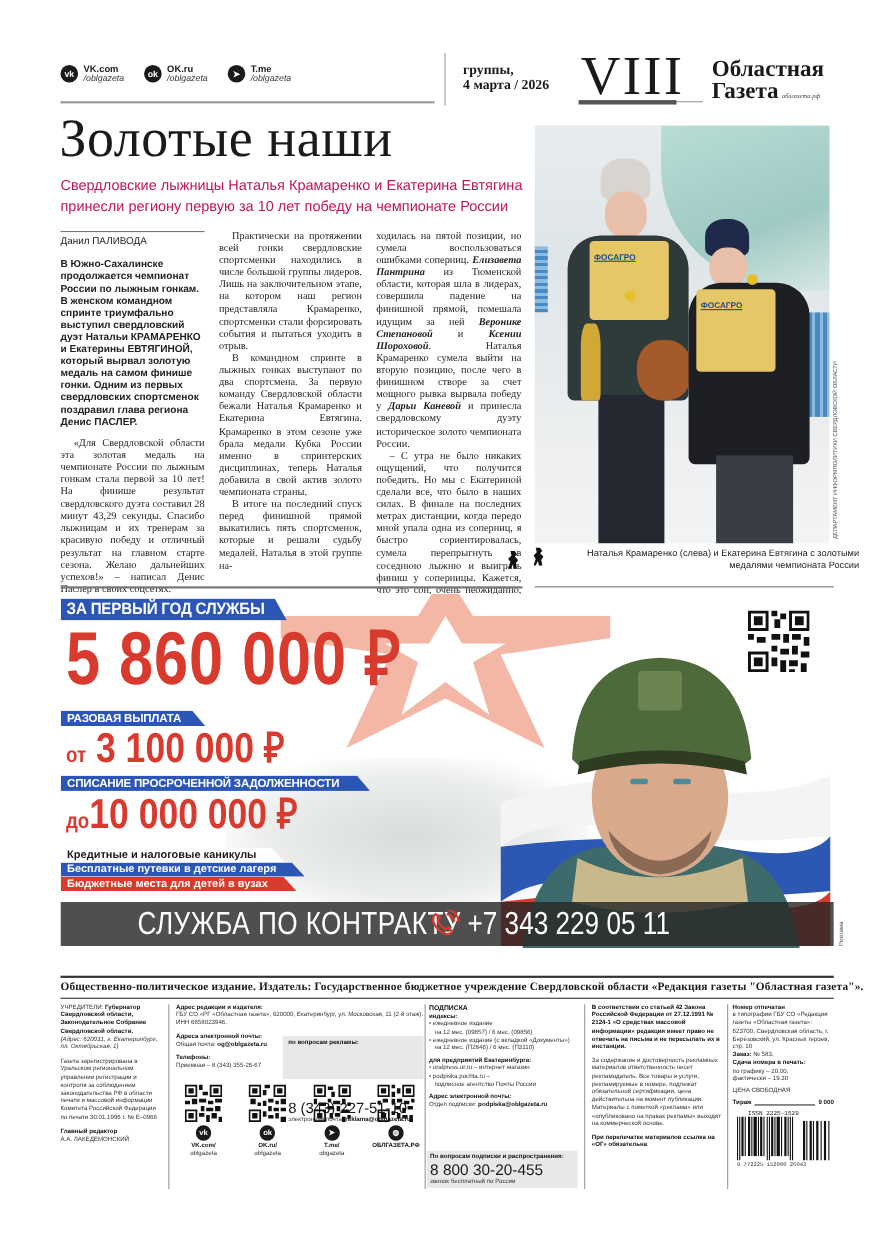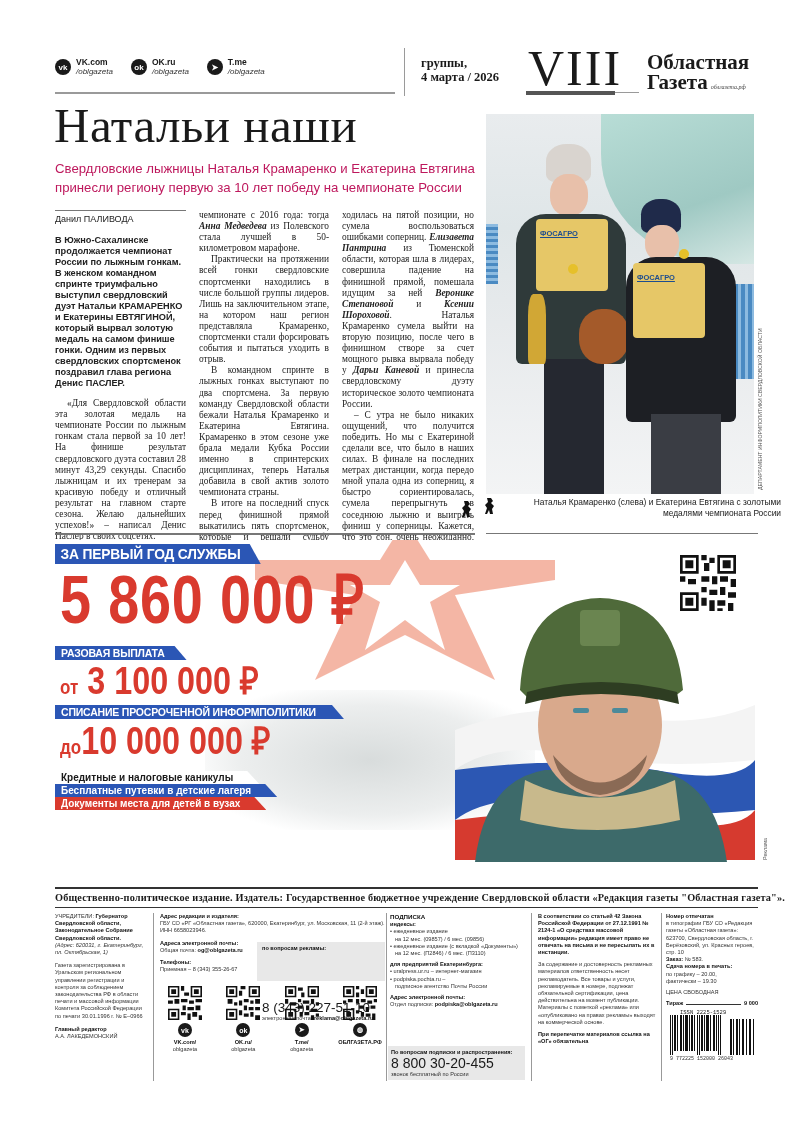--- a/index.html
+++ b/index.html
@@ -177,32 +177,31 @@
   <div>4 марта / 2026</div>
 </div>
 <div class="page-num">VIII</div>
 <div class="page-num-rule"></div>
 <div class="page-num-rule2"></div>
 <div class="brand">
   <div>Областная</div>
   <div><span>Газета</span><small>облгазета.рф</small></div>
 </div>
 
-<h1 class="headline">Натальи наши</h1>
+<h1 class="headline">Золотые наши</h1>
 <div class="subhead">Свердловские лыжницы Наталья Крамаренко и Екатерина Евтягина принесли региону первую за 10 лет победу на чемпионате России</div>
 
 <div class="col col1">
   <p class="byline">Данил ПАЛИВОДА</p>
   <p class="lead">В Южно-Сахалинске продолжается чемпионат России по лыжным гонкам. В женском командном спринте триумфально выступил свердловский дуэт Натальи КРАМАРЕНКО и Екатерины ЕВТЯГИНОЙ, который вырвал золотую медаль на самом финише гонки. Одним из первых свердловских спортсменок поздравил глава региона Денис ПАСЛЕР.</p>
   <p>«Для Свердловской области эта золотая медаль на чемпионате России по лыжным гонкам стала первой за 10 лет! На финише результат свердловского дуэта составил 28 минут 43,29 секунды. Спасибо лыжницам и их тренерам за красивую победу и отличный результат на главном старте сезона. Желаю дальнейших успехов!» – написал Денис Паслер в своих соцсетях.</p>
   <p>Эта победа стала для региона первой на национальном</p>
 </div>
 
 <div class="col col2">
-  <p style="text-indent:0"><span>чемпионате с 2016 года: тогда </span><em>Анна Медведева</em><span> из Полевского стала лучшей в 50-километровом марафоне.</span></p>
   <p>Практически на протяжении всей гонки свердловские спортсменки находились в числе большой группы лидеров. Лишь на заключительном этапе, на котором наш регион представляла Крамаренко, спортсменки стали форсировать события и пытаться уходить в отрыв.</p>
   <p>В командном спринте в лыжных гонках выступают по два спортсмена. За первую команду Свердловской области бежали Наталья Крамаренко и Екатерина Евтягина. Крамаренко в этом сезоне уже брала медали Кубка России именно в спринтерских дисциплинах, теперь Наталья добавила в свой актив золото чемпионата страны.</p>
   <p>В итоге на последний спуск перед финишной прямой выкатились пять спортсменок, которые и решали судьбу медалей. Наталья в этой группе на-</p>
 </div>
 
 <div class="col col3">
   <p style="text-indent:0"><span>ходилась на пятой позиции, но сумела воспользоваться ошибками соперниц. </span><em>Елизавета Пантрина</em><span> из Тюменской области, которая шла в лидерах, совершила падение на финишной прямой, помешала идущим за ней </span><em>Веронике Степановой</em><span> и </span><em>Ксении Шороховой</em><span>. Наталья Крамаренко сумела выйти на вторую позицию, после чего в финишном створе за счет мощного рывка вырвала победу у </span><em>Дарьи Каневой</em><span> и принесла свердловскому дуэту историческое золото чемпионата России.</span></p>
   <p>– С утра не было никаких ощущений, что получится победить. Но мы с Екатериной сделали все, что было в наших силах. В финале на последних метрах дистанции, когда передо мной упала одна из соперниц, я быстро сориентировалась, сумела перепрыгнуть в соседнюю лыжню и выиграть финиш у соперницы. Кажется, что это сон, очень неожиданно, – сказала Наталья Крамаренко после гонки.</p>
 </div>
 
@@ -269,33 +268,42 @@
     <rect x="147" y="128" width="16" height="5" rx="2" fill="#4c8a9a"></rect>
     <path d="M55 110 Q60 20 135 18 Q210 20 218 110 L205 120 Q135 95 65 120 Z" fill="#4f6a3a"></path>
     <rect x="115" y="30" width="40" height="36" rx="4" fill="#6a8550"></rect>
     <path d="M62 112 Q135 92 212 112 L214 124 Q135 104 60 124 Z" fill="#2e3d22"></path>
   </svg>
 
   <div class="ad-tag tag1">ЗА ПЕРВЫЙ ГОД СЛУЖБЫ</div>
   <div class="ad-big">5 860 000 ₽</div>
   <div class="ad-tag tag2">РАЗОВАЯ ВЫПЛАТА</div>
   <div class="ad-mid"><small>от</small> <span>3 100 000 ₽</span></div>
-  <div class="ad-tag tag3">СПИСАНИЕ ПРОСРОЧЕННОЙ ИНФОРМПОЛИТИКИ</div>
+  <div class="ad-tag tag3">СПИСАНИЕ ПРОСРОЧЕННОЙ ЗАДОЛЖЕННОСТИ</div>
   <div class="ad-mid3"><small>до</small><span>10 000 000 ₽</span></div>
   <div class="stripe st1">Кредитные и налоговые каникулы</div>
   <div class="stripe st2">Бесплатные путевки в детские лагеря</div>
-  <div class="stripe st3">Документы места для детей в вузах</div>
+  <div class="stripe st3">Бюджетные места для детей в вузах</div>
 
   <div class="qr ad-qr">
     <svg width="56" height="56" viewBox="0 0 21 21">
       <rect width="21" height="21" fill="#fff"></rect>
       <path d="M0 0h7v7H0zM1 1v5h5V1zM2 2h3v3H2zM14 0h7v7h-7zM15 1v5h5V1zM16 2h3v3h-3zM0 14h7v7H0zM1 15v5h5v-5zM2 16h3v3H2zM8 0h2v2H8zM11 1h2v2h-2zM9 3h2v3H9zM8 8h3v2H8zM12 8h2v3h-2zM15 8h3v2h-3zM19 9h2v3h-2zM0 8h2v2H0zM3 9h3v2H3zM8 12h2v2H8zM11 13h3v2h-3zM15 12h2v3h-2zM18 14h3v2h-3zM8 16h2v3H8zM11 17h2v4h-2zM14 17h3v2h-3zM18 18h2v3h-2zM14 20h2v1h-2z" fill="#111" fill-rule="evenodd"></path>
     </svg>
   </div>
 
+  <div class="ad-bar">
+    <div class="ad-bar-text">СЛУЖБА ПО КОНТРАКТУ</div>
+    <svg class="phone-ic" viewBox="0 0 28 26">
+      <path d="M6 4 Q3 6 4 11 Q7 19 15 22 Q19 23 21 20 L18 16 L15 18 Q10 15 8 10 L10 7 Z" fill="none" stroke="#d93a2e" stroke-width="2"></path>
+      <path d="M16 4 Q22 5 23 11" fill="none" stroke="#d93a2e" stroke-width="2"></path>
+      <path d="M16 0 Q26 1 27 11" fill="none" stroke="#d93a2e" stroke-width="2"></path>
+    </svg>
+    <div class="ad-phone">+7 343 229 05 11</div>
+  </div>
 </div>
 <div class="ad-label">
     <span>Реклама</span>
   </div>
 
 <div class="foot-rule-top"></div>
 <div class="foot-title">Общественно-политическое издание. Издатель: Государственное бюджетное учреждение Свердловской области «Редакция газеты "Областная газета"».</div>
 <div class="foot-rule-bot"></div>
 
 <div class="fcol f1">

